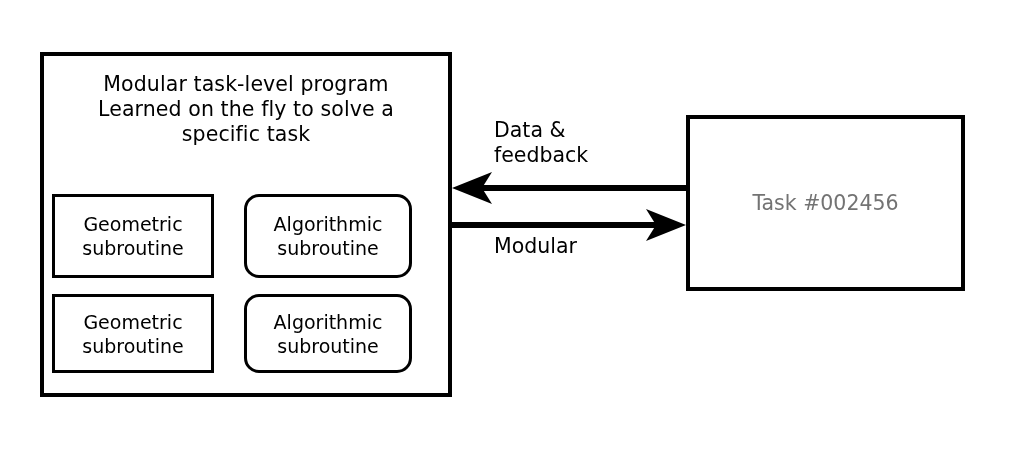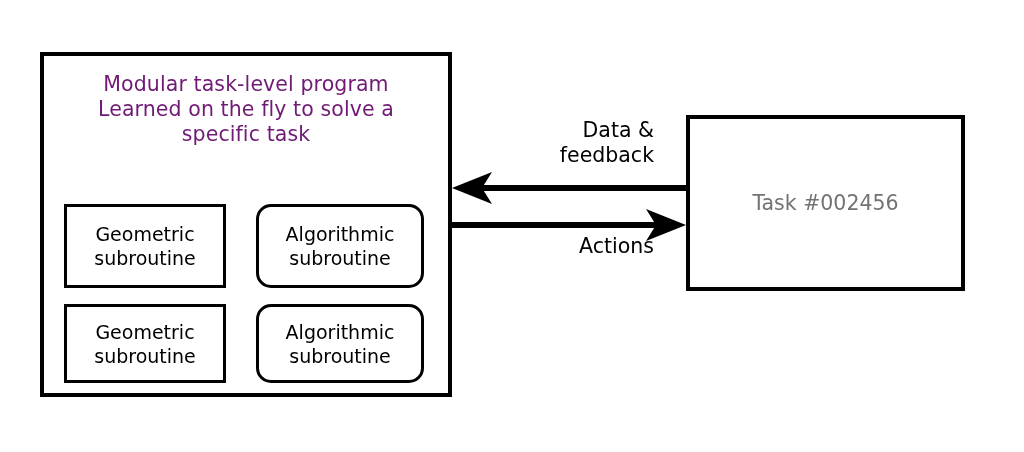--- a/index.html
+++ b/index.html
@@ -35,31 +35,30 @@
   #program-title {
     position: absolute;
     left: 0;
     top: 16px;
     width: 100%;
     text-align: center;
     font-size: 20.5px;
     line-height: 25px;
     letter-spacing: 0.1px;
     white-space: pre-line;
-    color: #701a75;
+    color: #000000;
   }
 
   
   #subroutine-grid {
     position: absolute;
-    left: 20px;
+    left: 8px;
     top: 138px;
     width: 364px;
     height: 182px;
-    margin-top: 10px;
   }
   .subroutine-box {
     position: absolute;
     box-sizing: border-box;
     border: 3px solid #000000;
     background: #ffffff;
     display: flex;
     align-items: center;
     justify-content: center;
     text-align: center;
@@ -102,21 +101,21 @@
     width: 1024px;
     height: 452px;
     pointer-events: none;
   }
 
   
   .arrow-label {
     position: absolute;
     font-size: 20.5px;
     line-height: 25px;
-    text-align: right;
+    text-align: left;
     white-space: pre-line;
     color: #000000;
   }
   #label-feedback {
     left: 494px;
     top: 118px;
     width: 160px;
   }
   #label-actions {
     left: 494px;
@@ -173,15 +172,15 @@
 
     <g>
       <rect x="452" y="222" width="208" height="6" fill="#000000"></rect>
       <path d="M 686 225 L 646 209 L 656 225 L 646 241 Z" fill="#000000"></path>
     </g>
   </svg>
 
   <div class="arrow-label" id="label-feedback">Data &amp;
 feedback</div>
 
-  <div class="arrow-label" id="label-actions">Actions</div>
+  <div class="arrow-label" id="label-actions">Modular</div>
 
 </div>
 
 </body></html>

